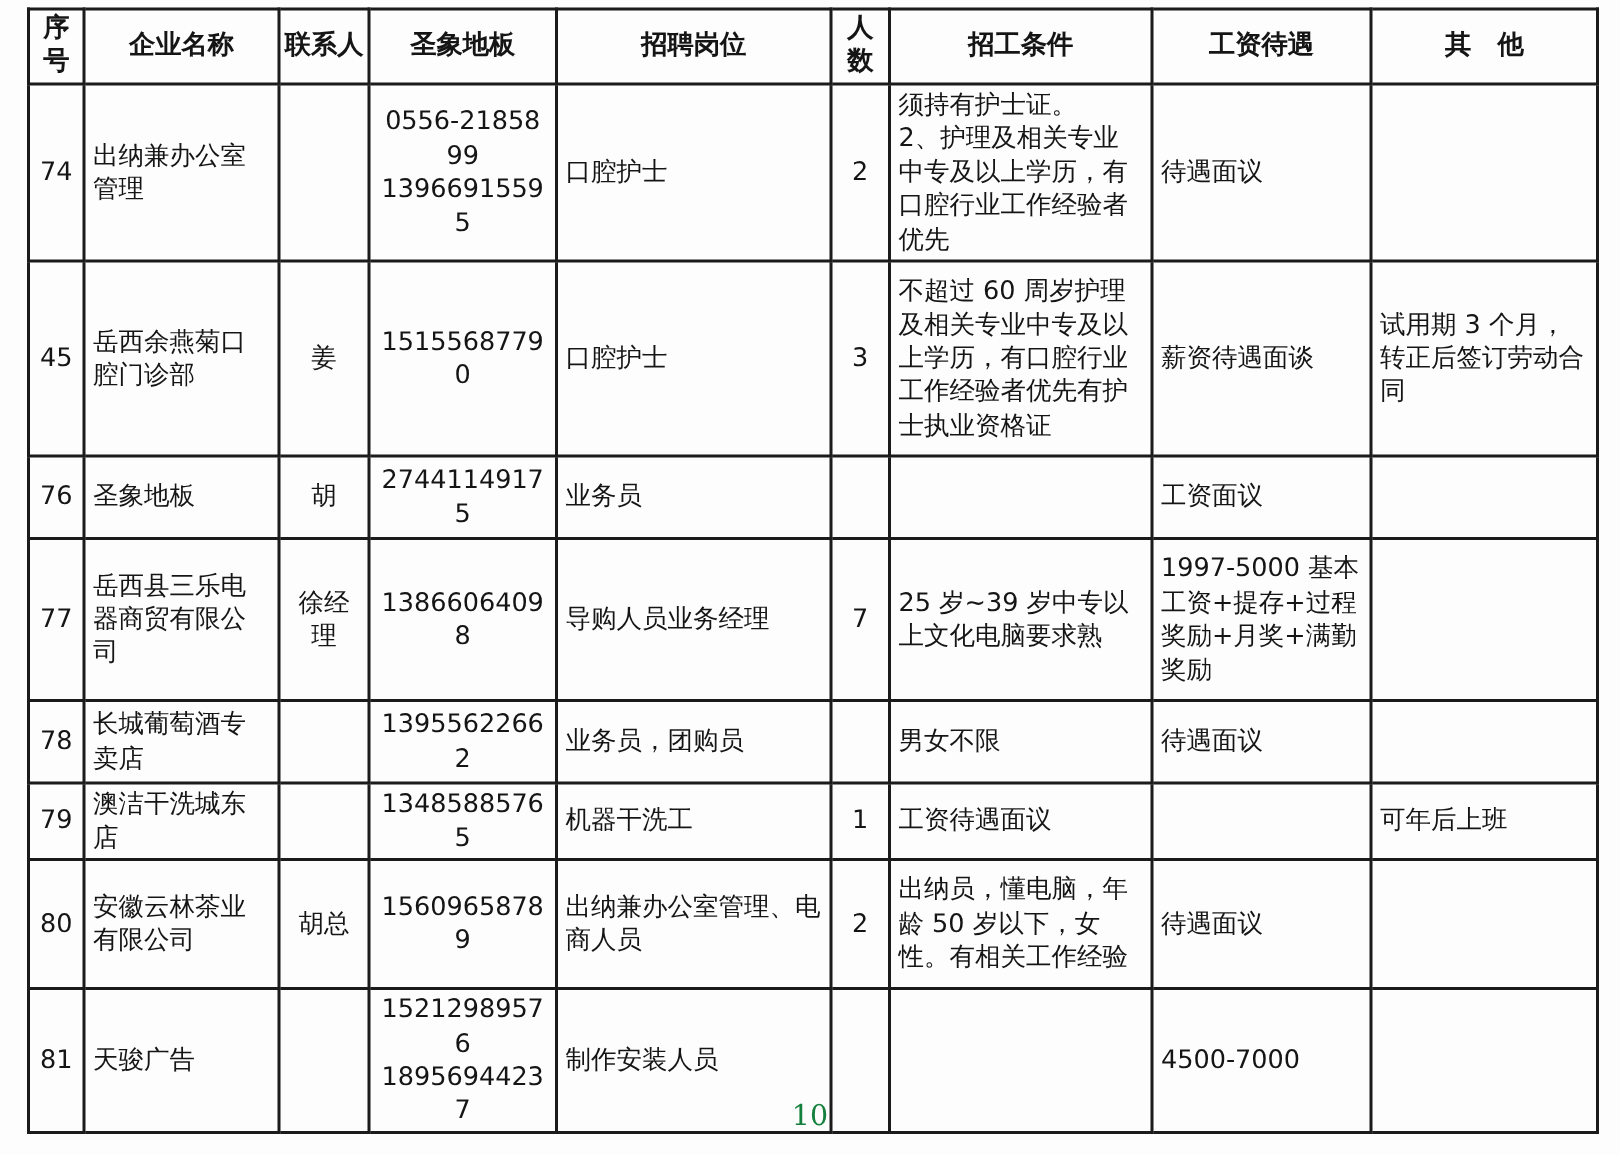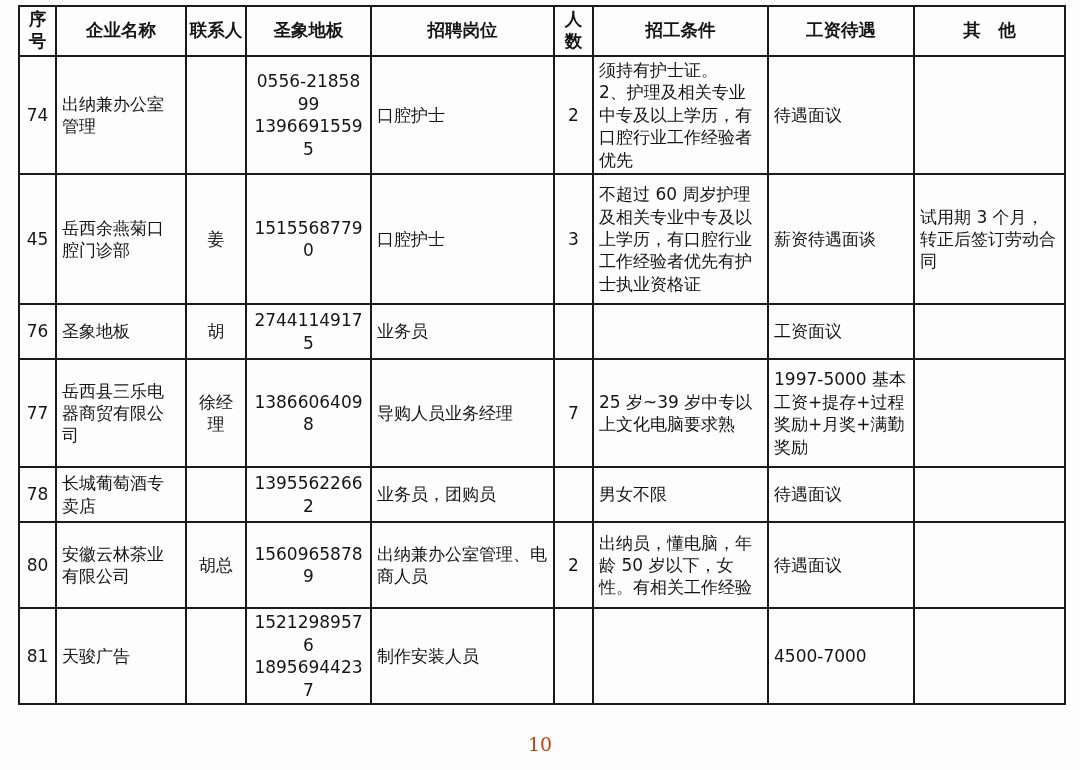--- a/index.html
+++ b/index.html
@@ -56,21 +56,21 @@
   tr.r6      { height: 86px; }
   tr.r7      { height: 55px; }
   .footer {
     position: absolute;
     left: 0;
     width: 100%;
     top: 733px;
     text-align: center;
     font-family: "DejaVu Serif", serif;
     font-size: 19px;
-    color: #c2410c;
+    color: #15803d;
   }
 </style>
 </head>
 <body>
 
 <div class="page">
 
   <table class="jobs">
     <colgroup>
       <col style="width:37px">
@@ -151,20 +151,31 @@
         <td class="c-company">长城葡萄酒专卖店</td>
         <td class="c-contact"></td>
         <td class="c-phone">13955622662</td>
         <td class="c-position">业务员，团购员</td>
         <td class="c-count"></td>
         <td class="c-conditions">男女不限</td>
         <td class="c-salary">待遇面议</td>
         <td class="c-other"></td>
       </tr>
 
+      <tr class="r5">
+        <td class="c-seq">79</td>
+        <td class="c-company">澳洁干洗城东店</td>
+        <td class="c-contact"></td>
+        <td class="c-phone">13485885765</td>
+        <td class="c-position">机器干洗工</td>
+        <td class="c-count">1</td>
+        <td class="c-conditions">工资待遇面议</td>
+        <td class="c-salary"></td>
+        <td class="c-other">可年后上班</td>
+      </tr>
 
       <tr class="r6">
         <td class="c-seq">80</td>
         <td class="c-company">安徽云林茶业有限公司</td>
         <td class="c-contact">胡总</td>
         <td class="c-phone">15609658789</td>
         <td class="c-position">出纳兼办公室管理、电商人员</td>
         <td class="c-count">2</td>
         <td class="c-conditions">出纳员，懂电脑，年龄 50 岁以下，女性。有相关工作经验</td>
         <td class="c-salary">待遇面议</td>

